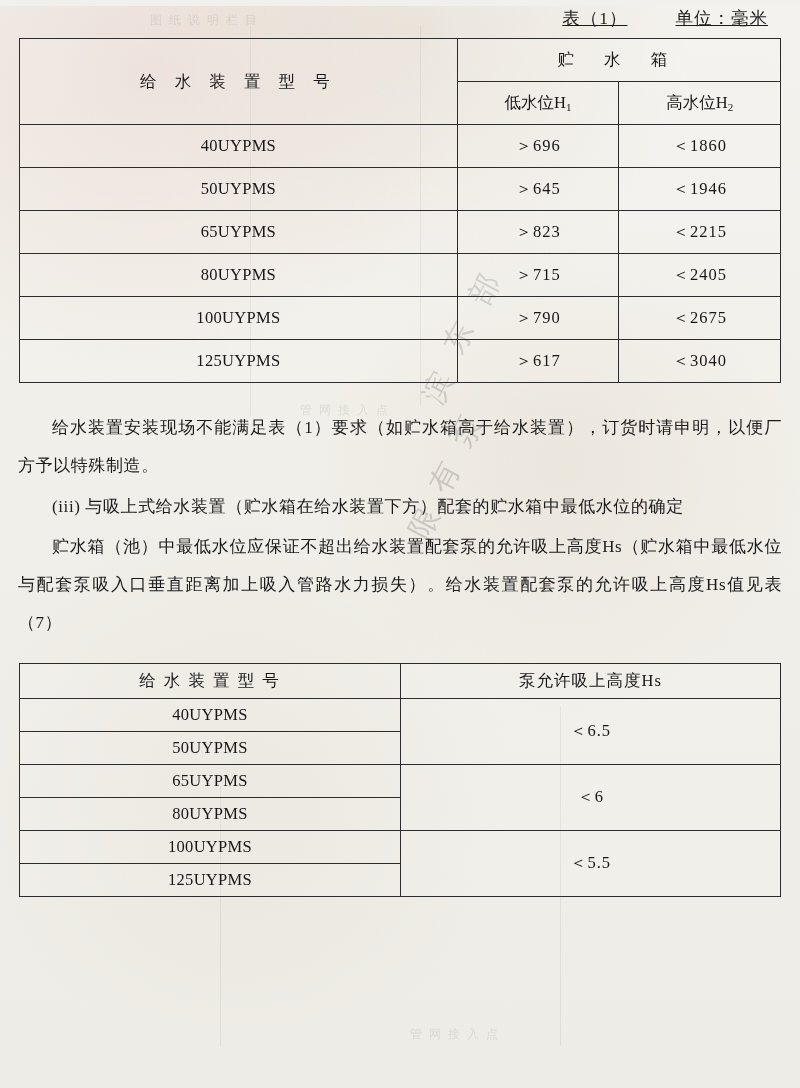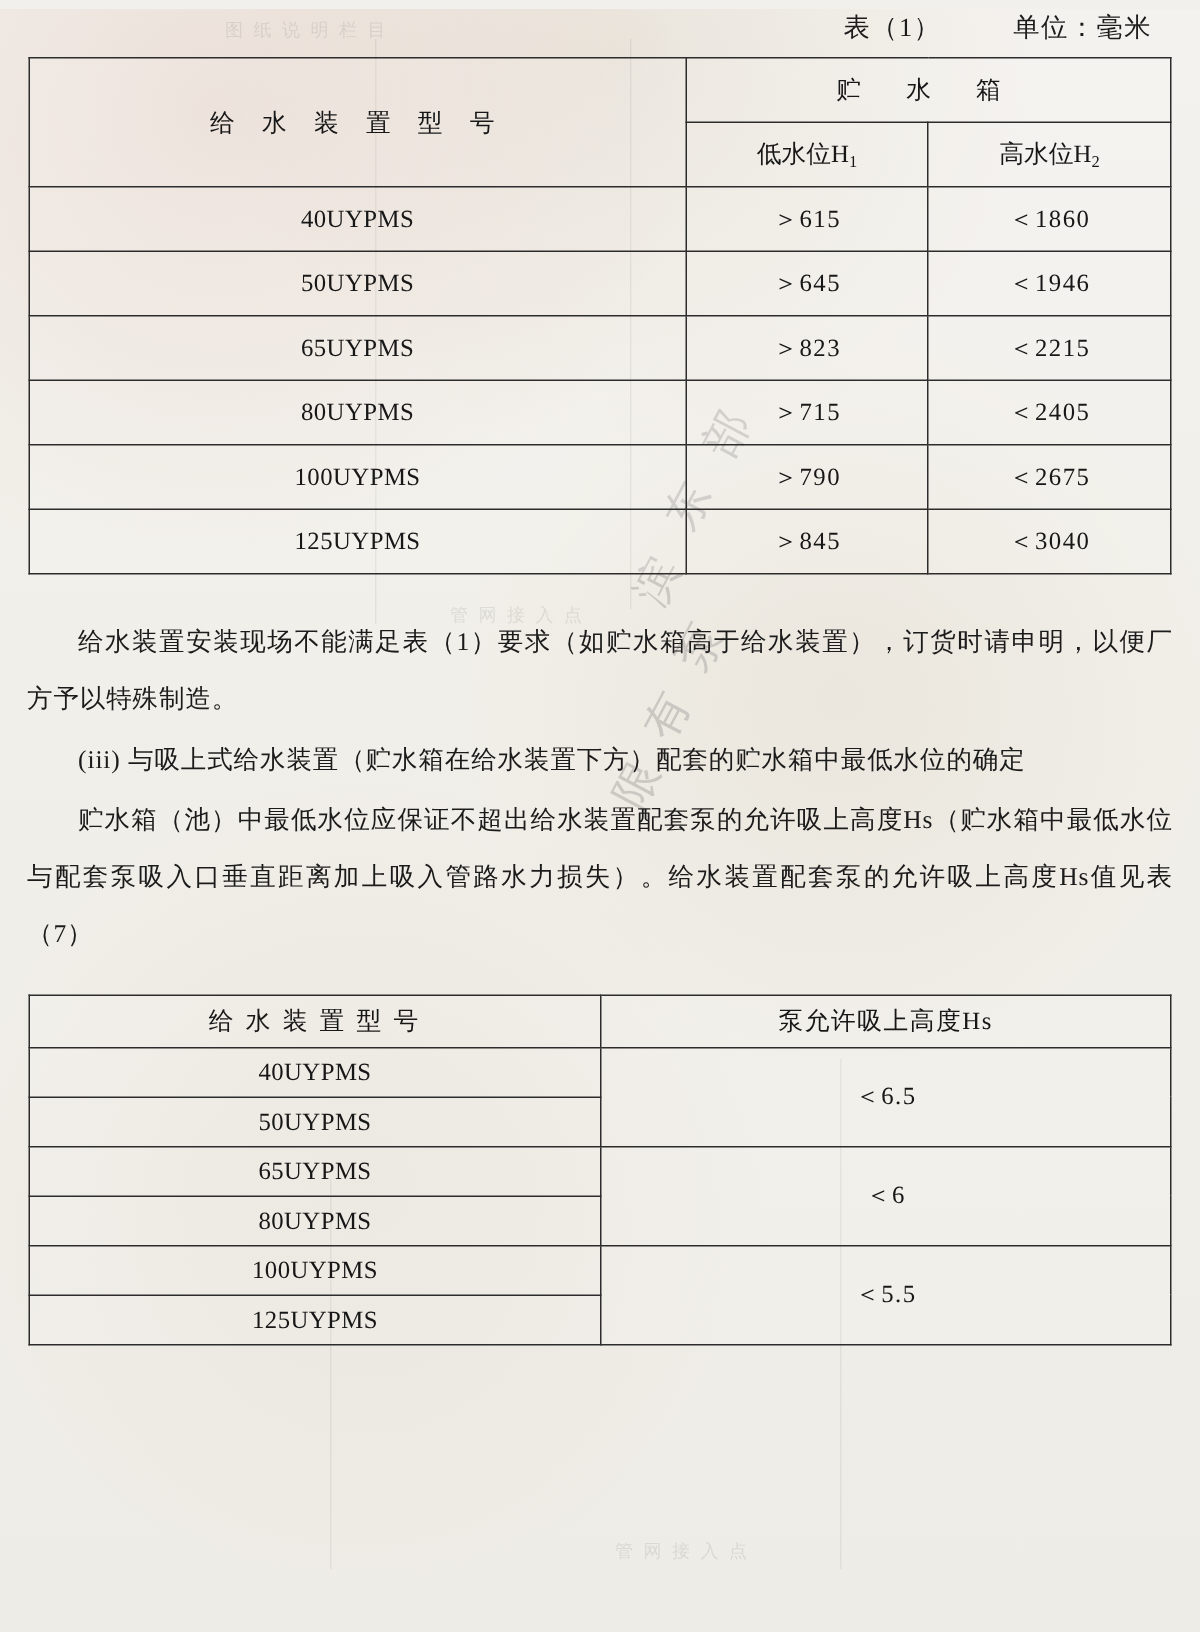--- a/index.html
+++ b/index.html
@@ -56,20 +56,21 @@
 
   
   .caption-row {
     display: flex;
     justify-content: flex-end;
     align-items: baseline;
     font-size: 17.5px;
     letter-spacing: 1px;
     padding-right: 18px;
     margin: 6px 0 8px 0;
+    text-decoration: underline;
   }
   .caption-row .cap-label {
     margin-right: 48px;
   }
 
   
   table.doc-table {
     border-collapse: collapse;
     width: 762px;
     margin: 0 auto;
@@ -174,21 +175,21 @@
         <td rowspan="2" class="hdr-spread">给 水 装 置 型 号</td>
         <td colspan="2" class="hdr-spread-wide">贮    水    箱</td>
       </tr>
       <tr>
         <td><span>低水位H</span><sub>1</sub></td>
         <td><span>高水位H</span><sub>2</sub></td>
       </tr>
 
       <tr>
         <td class="model-cell">40UYPMS</td>
-        <td class="val-cell">＞615</td>
+        <td class="val-cell">＞696</td>
         <td class="val-cell">＜1860</td>
       </tr>
       <tr>
         <td class="model-cell">50UYPMS</td>
         <td class="val-cell">＞645</td>
         <td class="val-cell">＜1946</td>
       </tr>
       <tr>
         <td class="model-cell">65UYPMS</td>
         <td class="val-cell">＞823</td>
@@ -199,21 +200,21 @@
         <td class="val-cell">＞715</td>
         <td class="val-cell">＜2405</td>
       </tr>
       <tr>
         <td class="model-cell">100UYPMS</td>
         <td class="val-cell">＞790</td>
         <td class="val-cell">＜2675</td>
       </tr>
       <tr>
         <td class="model-cell">125UYPMS</td>
-        <td class="val-cell">＞845</td>
+        <td class="val-cell">＞617</td>
         <td class="val-cell">＜3040</td>
       </tr>
     </tbody>
       </table>
 
     <div class="body-text">
       <p>给水装置安装现场不能满足表（1）要求（如贮水箱高于给水装置），订货时请申明，以便厂方予以特殊制造。</p>
       <p>(iii) 与吸上式给水装置（贮水箱在给水装置下方）配套的贮水箱中最低水位的确定</p>
       <p>贮水箱（池）中最低水位应保证不超出给水装置配套泵的允许吸上高度Hs（贮水箱中最低水位与配套泵吸入口垂直距离加上吸入管路水力损失）。给水装置配套泵的允许吸上高度Hs值见表（7）</p>
     </div>

